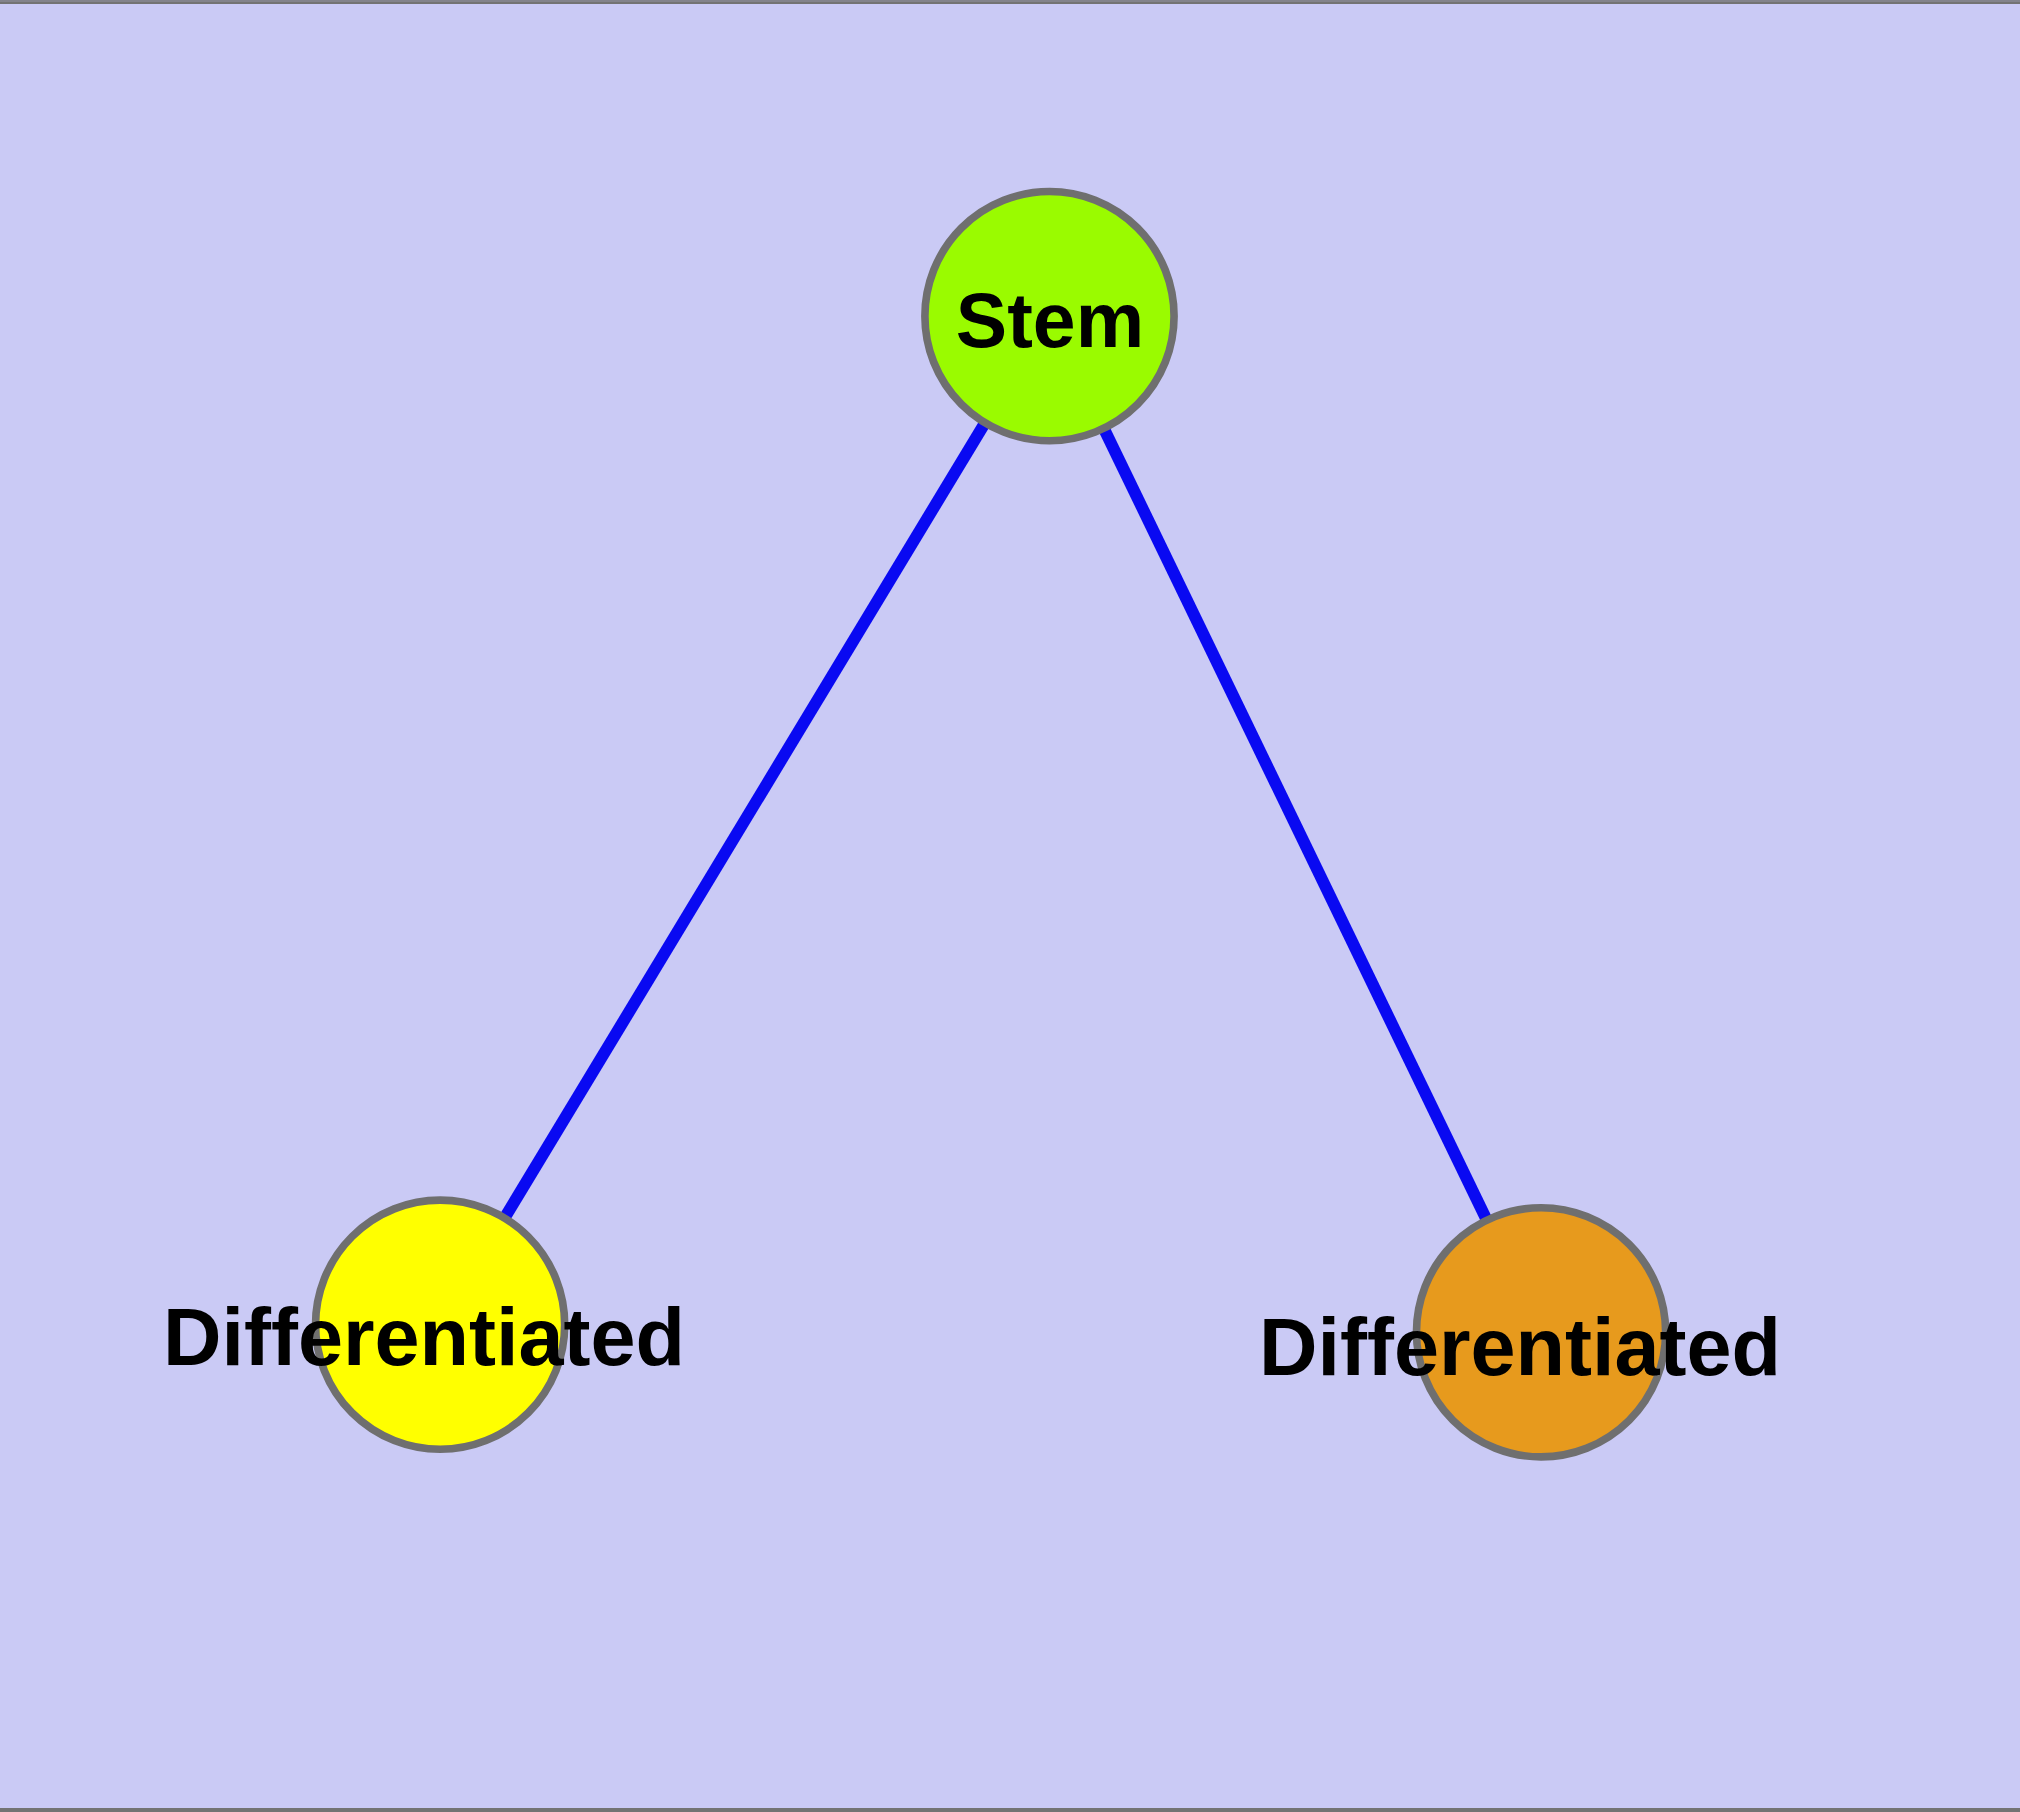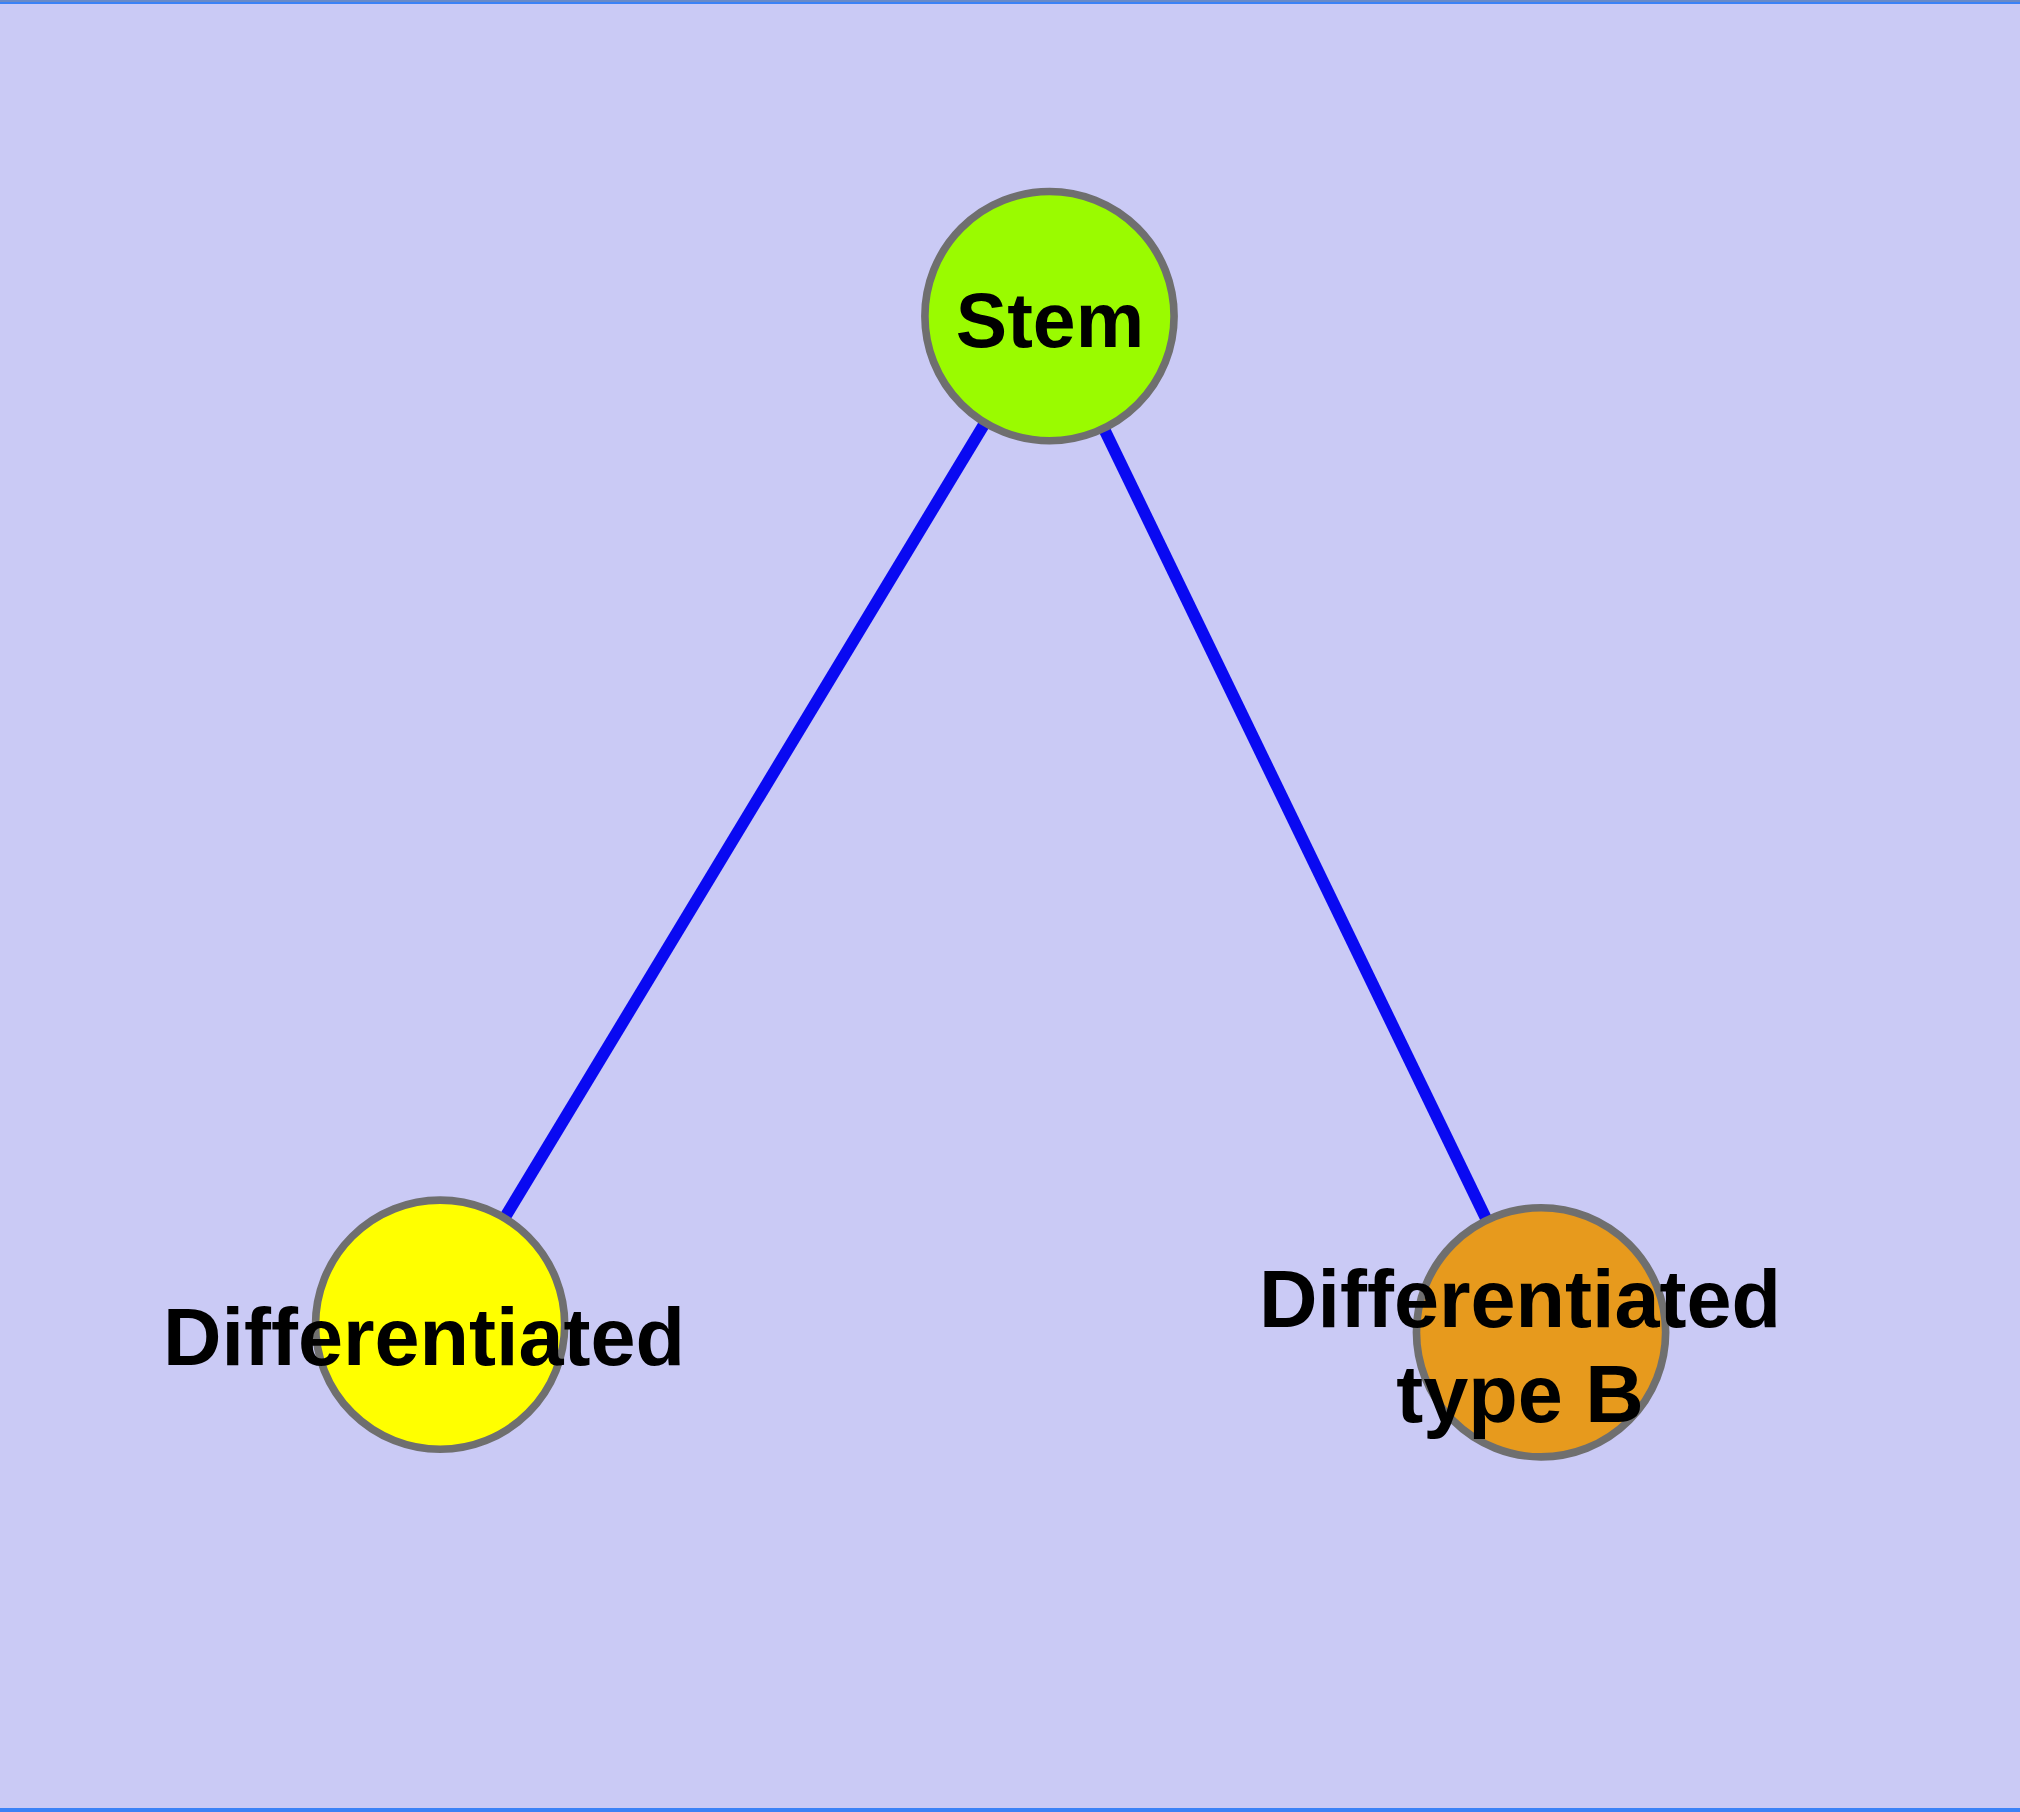--- a/index.html
+++ b/index.html
@@ -5,21 +5,21 @@
   html, body {
     margin: 0;
     padding: 0;
     background: #ffffff;
     font-family: "Liberation Sans", "DejaVu Sans", sans-serif;
   }
   .page {
     position: relative;
     width: 2021px;
     height: 1812px;
-    background: #3b82f6;
+    background: #737373;
     overflow: hidden;
   }
   .top-hairline {
     position: absolute;
     top: 0; left: 0; right: 0;
     height: 1.7px;
     background: #90909f;
     opacity: 0.55;
     z-index: 3;
   }
@@ -70,17 +70,16 @@
   </svg>
 
   <div class="node-label single" style="left:1050px; top:320px; font-size:77px;">Stem</div>
 
   <div class="node-label" style="left:424px; top:1337px; font-size:81px;">
     <div>Differentiated</div>
   </div>
 
   <div class="node-label" style="left:1520px; top:1347px; font-size:81px;">
     <div>Differentiated</div>
-    <div>type B</div>
   </div>
 
 </div>
 
 
 </body></html>

